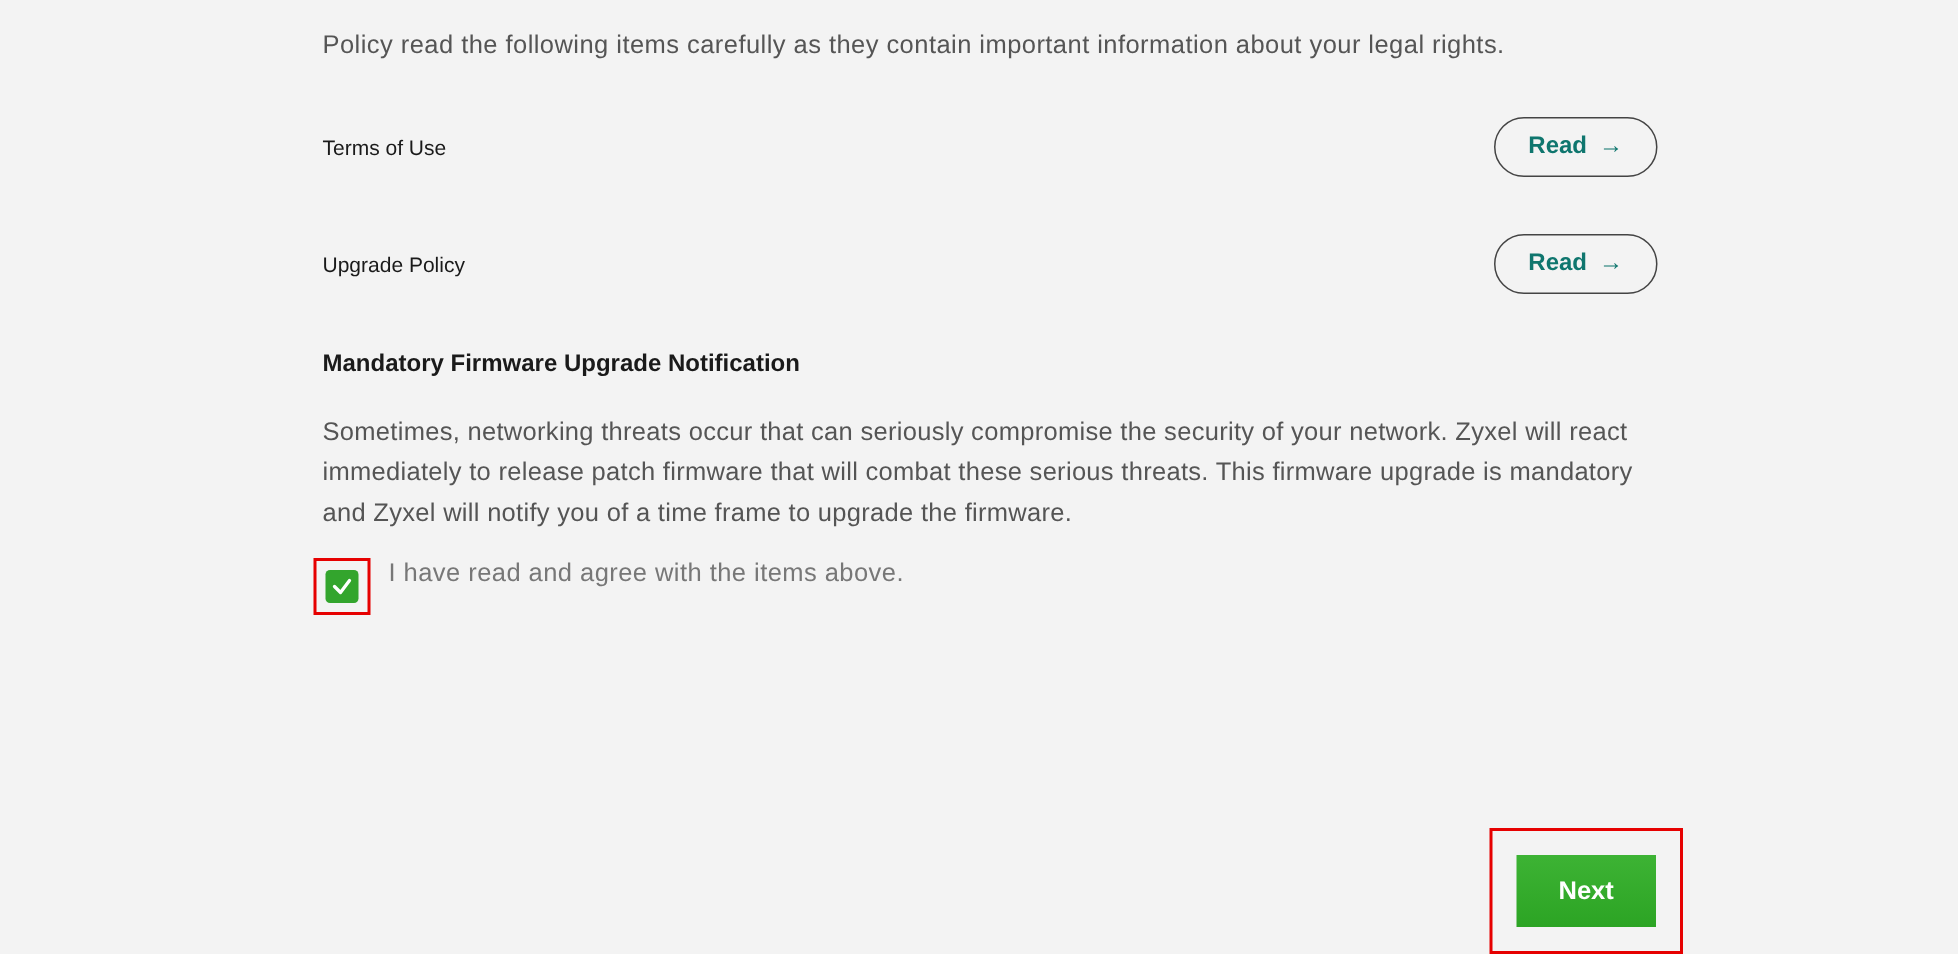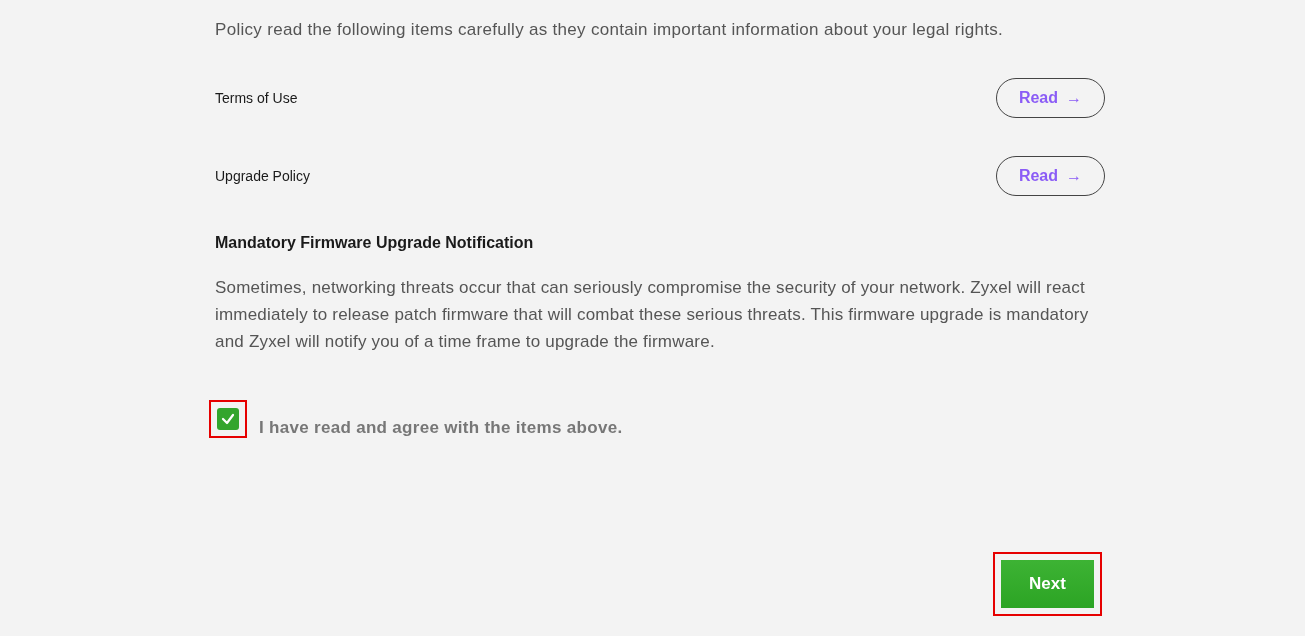--- a/index.html
+++ b/index.html
@@ -52,42 +52,42 @@
     font-size: 14px;
     color: #1a1a1a;
   }
   .read-btn {
     border: 1.5px solid #444;
     background: transparent;
     border-radius: 22px;
     padding: 10px 22px;
     font-size: 16px;
     font-weight: 600;
-    color: #8b5cf6;
+    color: #0f766e;
     cursor: pointer;
     display: inline-flex;
     align-items: center;
     gap: 8px;
   }
   .arrow {
     font-size: 16px;
     line-height: 1;
   }
   .section-title {
     font-weight: 700;
     font-size: 16px;
     color: #1a1a1a;
     margin-bottom: 22px;
   }
   .section-body {
     color: #555;
     font-size: 17px;
     line-height: 1.6;
     letter-spacing: 0.2px;
-    margin-bottom: 44px;
+    margin-bottom: 16px;
   }
   .agree-wrap {
     display: inline-flex;
     align-items: center;
     border: 2px solid #e60000;
     padding: 6px 6px 6px 6px;
     margin-left: -6px;
   }
   .agree-wrap .checkbox {
     width: 22px;
@@ -104,33 +104,33 @@
     margin-left: 12px;
     font-size: 17px;
     color: #777;
     letter-spacing: 0.3px;
   }
   .next-wrap {
     position: absolute;
     left: 993px;
     top: 552px;
     border: 2px solid #e60000;
-    padding: 6px;
+    padding: 16px;
   }
   .next-btn {
     background: #2ca424;
     background: linear-gradient(#3db334, #2ca424);
     color: #fff;
     border: none;
     font-size: 17px;
     font-weight: 600;
     padding: 14px 28px;
     cursor: pointer;
   }
-  .agree-outer { display:flex; align-items:flex-end;font-weight:bold; }
+  .agree-outer { display:flex; align-items:flex-start; }
 </style>
 </head>
 <body>
 
 <div class="container">
 
 
   <p class="intro">Policy read the following items carefully as they contain important information about your legal rights.</p>
 
   <div class="row">

